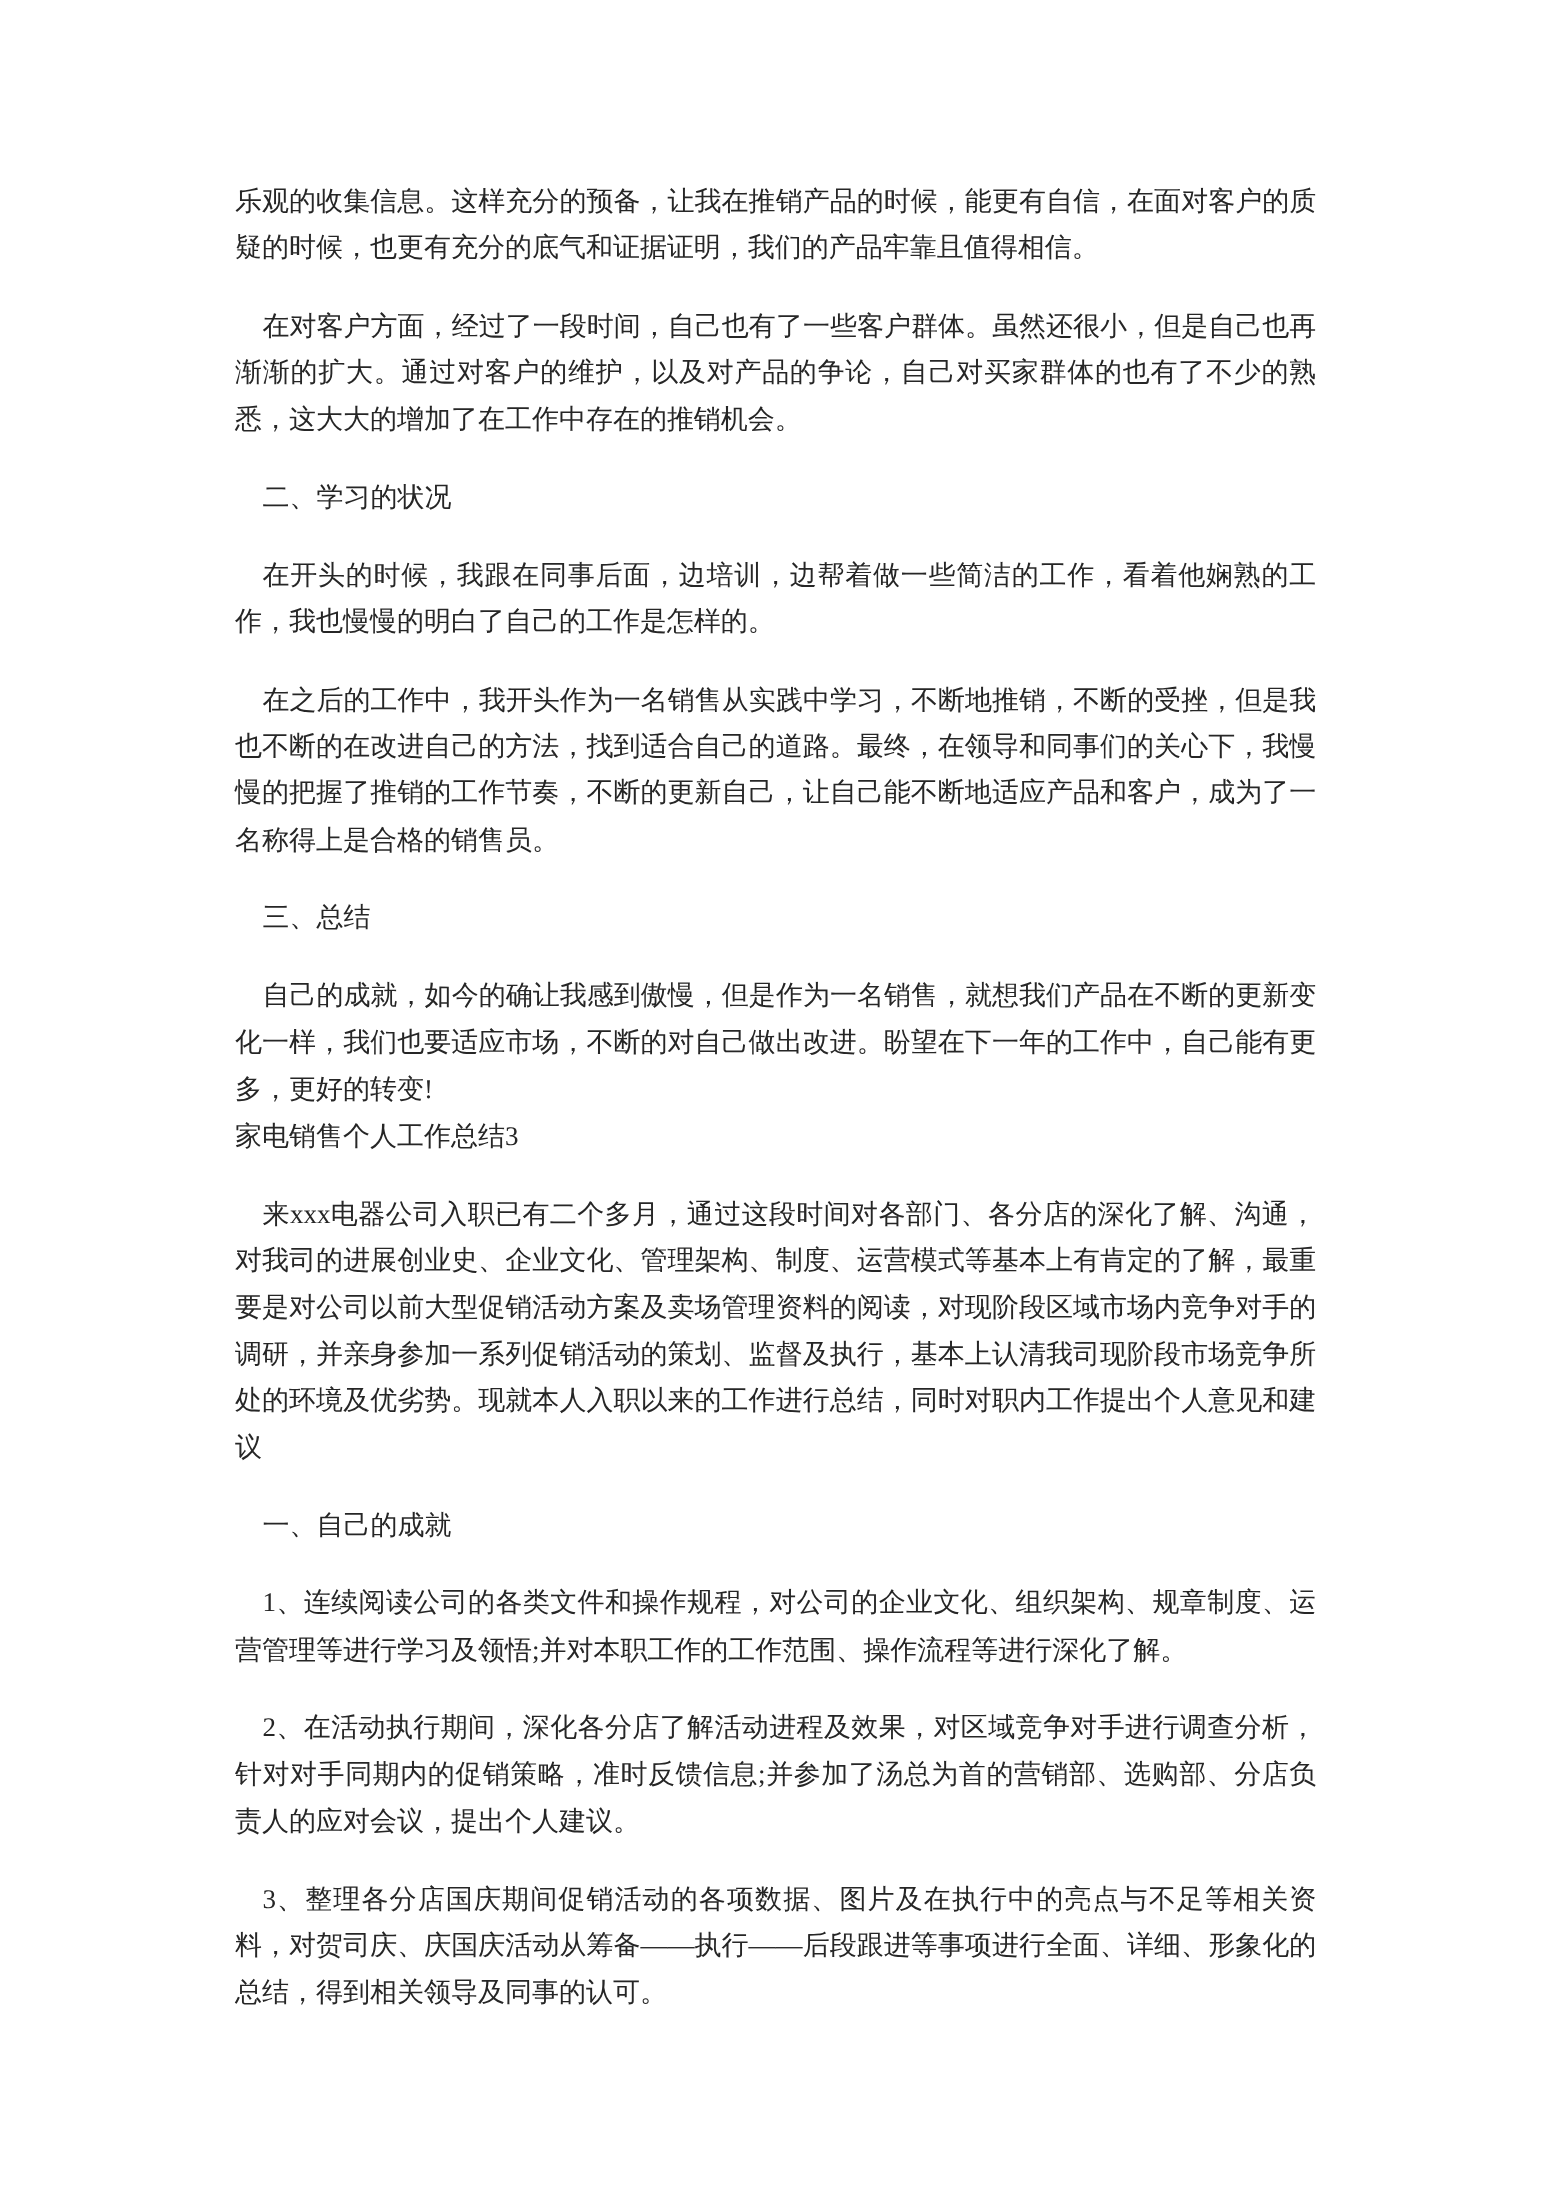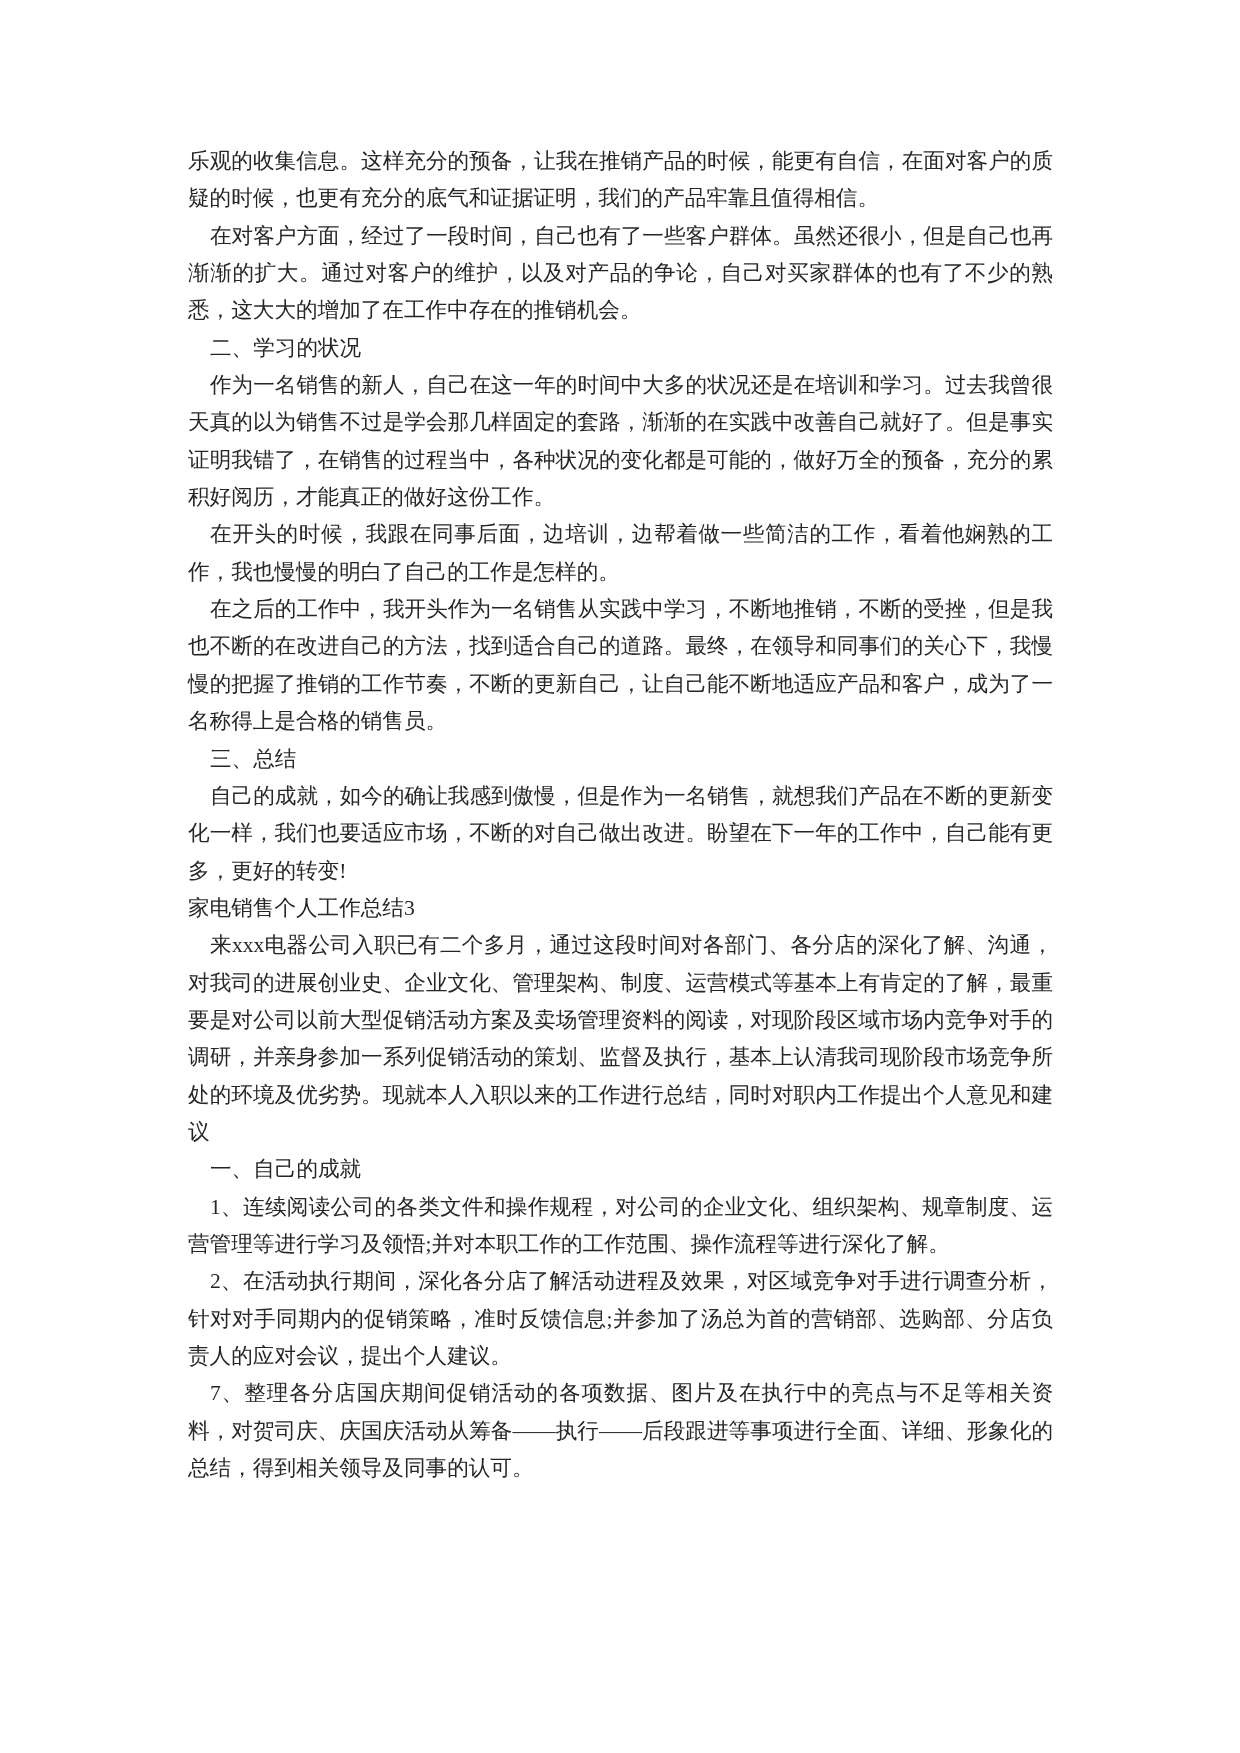--- a/index.html
+++ b/index.html
@@ -25,35 +25,35 @@
     padding: 0;
     font-size: 21.6px;
     line-height: 37.35px;
     color: #262626;
     text-align: justify;
     letter-spacing: 0px;
     word-break: break-all;
   }
   .doc-body p.ind {
     text-indent: 22px;
+    margin-top: 25px;
   }
 </style>
 </head>
 <body>
 
 <div class="page">
   <div class="doc-body">
     <p>乐观的收集信息。这样充分的预备，让我在推销产品的时候，能更有自信，在面对客户的质疑的时候，也更有充分的底气和证据证明，我们的产品牢靠且值得相信。</p>
     <p class="ind">在对客户方面，经过了一段时间，自己也有了一些客户群体。虽然还很小，但是自己也再渐渐的扩大。通过对客户的维护，以及对产品的争论，自己对买家群体的也有了不少的熟悉，这大大的增加了在工作中存在的推销机会。</p>
     <p class="ind">二、学习的状况</p>
-    <p class="ind">作为一名销售的新人，自己在这一年的时间中大多的状况还是在培训和学习。过去我曾很天真的以为销售不过是学会那几样固定的套路，渐渐的在实践中改善自己就好了。但是事实证明我错了，在销售的过程当中，各种状况的变化都是可能的，做好万全的预备，充分的累积好阅历，才能真正的做好这份工作。</p>
     <p class="ind">在开头的时候，我跟在同事后面，边培训，边帮着做一些简洁的工作，看着他娴熟的工作，我也慢慢的明白了自己的工作是怎样的。</p>
     <p class="ind">在之后的工作中，我开头作为一名销售从实践中学习，不断地推销，不断的受挫，但是我也不断的在改进自己的方法，找到适合自己的道路。最终，在领导和同事们的关心下，我慢慢的把握了推销的工作节奏，不断的更新自己，让自己能不断地适应产品和客户，成为了一名称得上是合格的销售员。</p>
     <p class="ind">三、总结</p>
     <p class="ind">自己的成就，如今的确让我感到傲慢，但是作为一名销售，就想我们产品在不断的更新变化一样，我们也要适应市场，不断的对自己做出改进。盼望在下一年的工作中，自己能有更多，更好的转变!</p>
     <p>家电销售个人工作总结3</p>
     <p class="ind">来xxx电器公司入职已有二个多月，通过这段时间对各部门、各分店的深化了解、沟通，对我司的进展创业史、企业文化、管理架构、制度、运营模式等基本上有肯定的了解，最重要是对公司以前大型促销活动方案及卖场管理资料的阅读，对现阶段区域市场内竞争对手的调研，并亲身参加一系列促销活动的策划、监督及执行，基本上认清我司现阶段市场竞争所处的环境及优劣势。现就本人入职以来的工作进行总结，同时对职内工作提出个人意见和建议</p>
     <p class="ind">一、自己的成就</p>
     <p class="ind">1、连续阅读公司的各类文件和操作规程，对公司的企业文化、组织架构、规章制度、运营管理等进行学习及领悟;并对本职工作的工作范围、操作流程等进行深化了解。</p>
     <p class="ind">2、在活动执行期间，深化各分店了解活动进程及效果，对区域竞争对手进行调查分析，针对对手同期内的促销策略，准时反馈信息;并参加了汤总为首的营销部、选购部、分店负责人的应对会议，提出个人建议。</p>
-    <p class="ind">7、整理各分店国庆期间促销活动的各项数据、图片及在执行中的亮点与不足等相关资料，对贺司庆、庆国庆活动从筹备——执行——后段跟进等事项进行全面、详细、形象化的总结，得到相关领导及同事的认可。</p>
+    <p class="ind">3、整理各分店国庆期间促销活动的各项数据、图片及在执行中的亮点与不足等相关资料，对贺司庆、庆国庆活动从筹备——执行——后段跟进等事项进行全面、详细、形象化的总结，得到相关领导及同事的认可。</p>
   </div>
 </div>
 
 </body></html>

